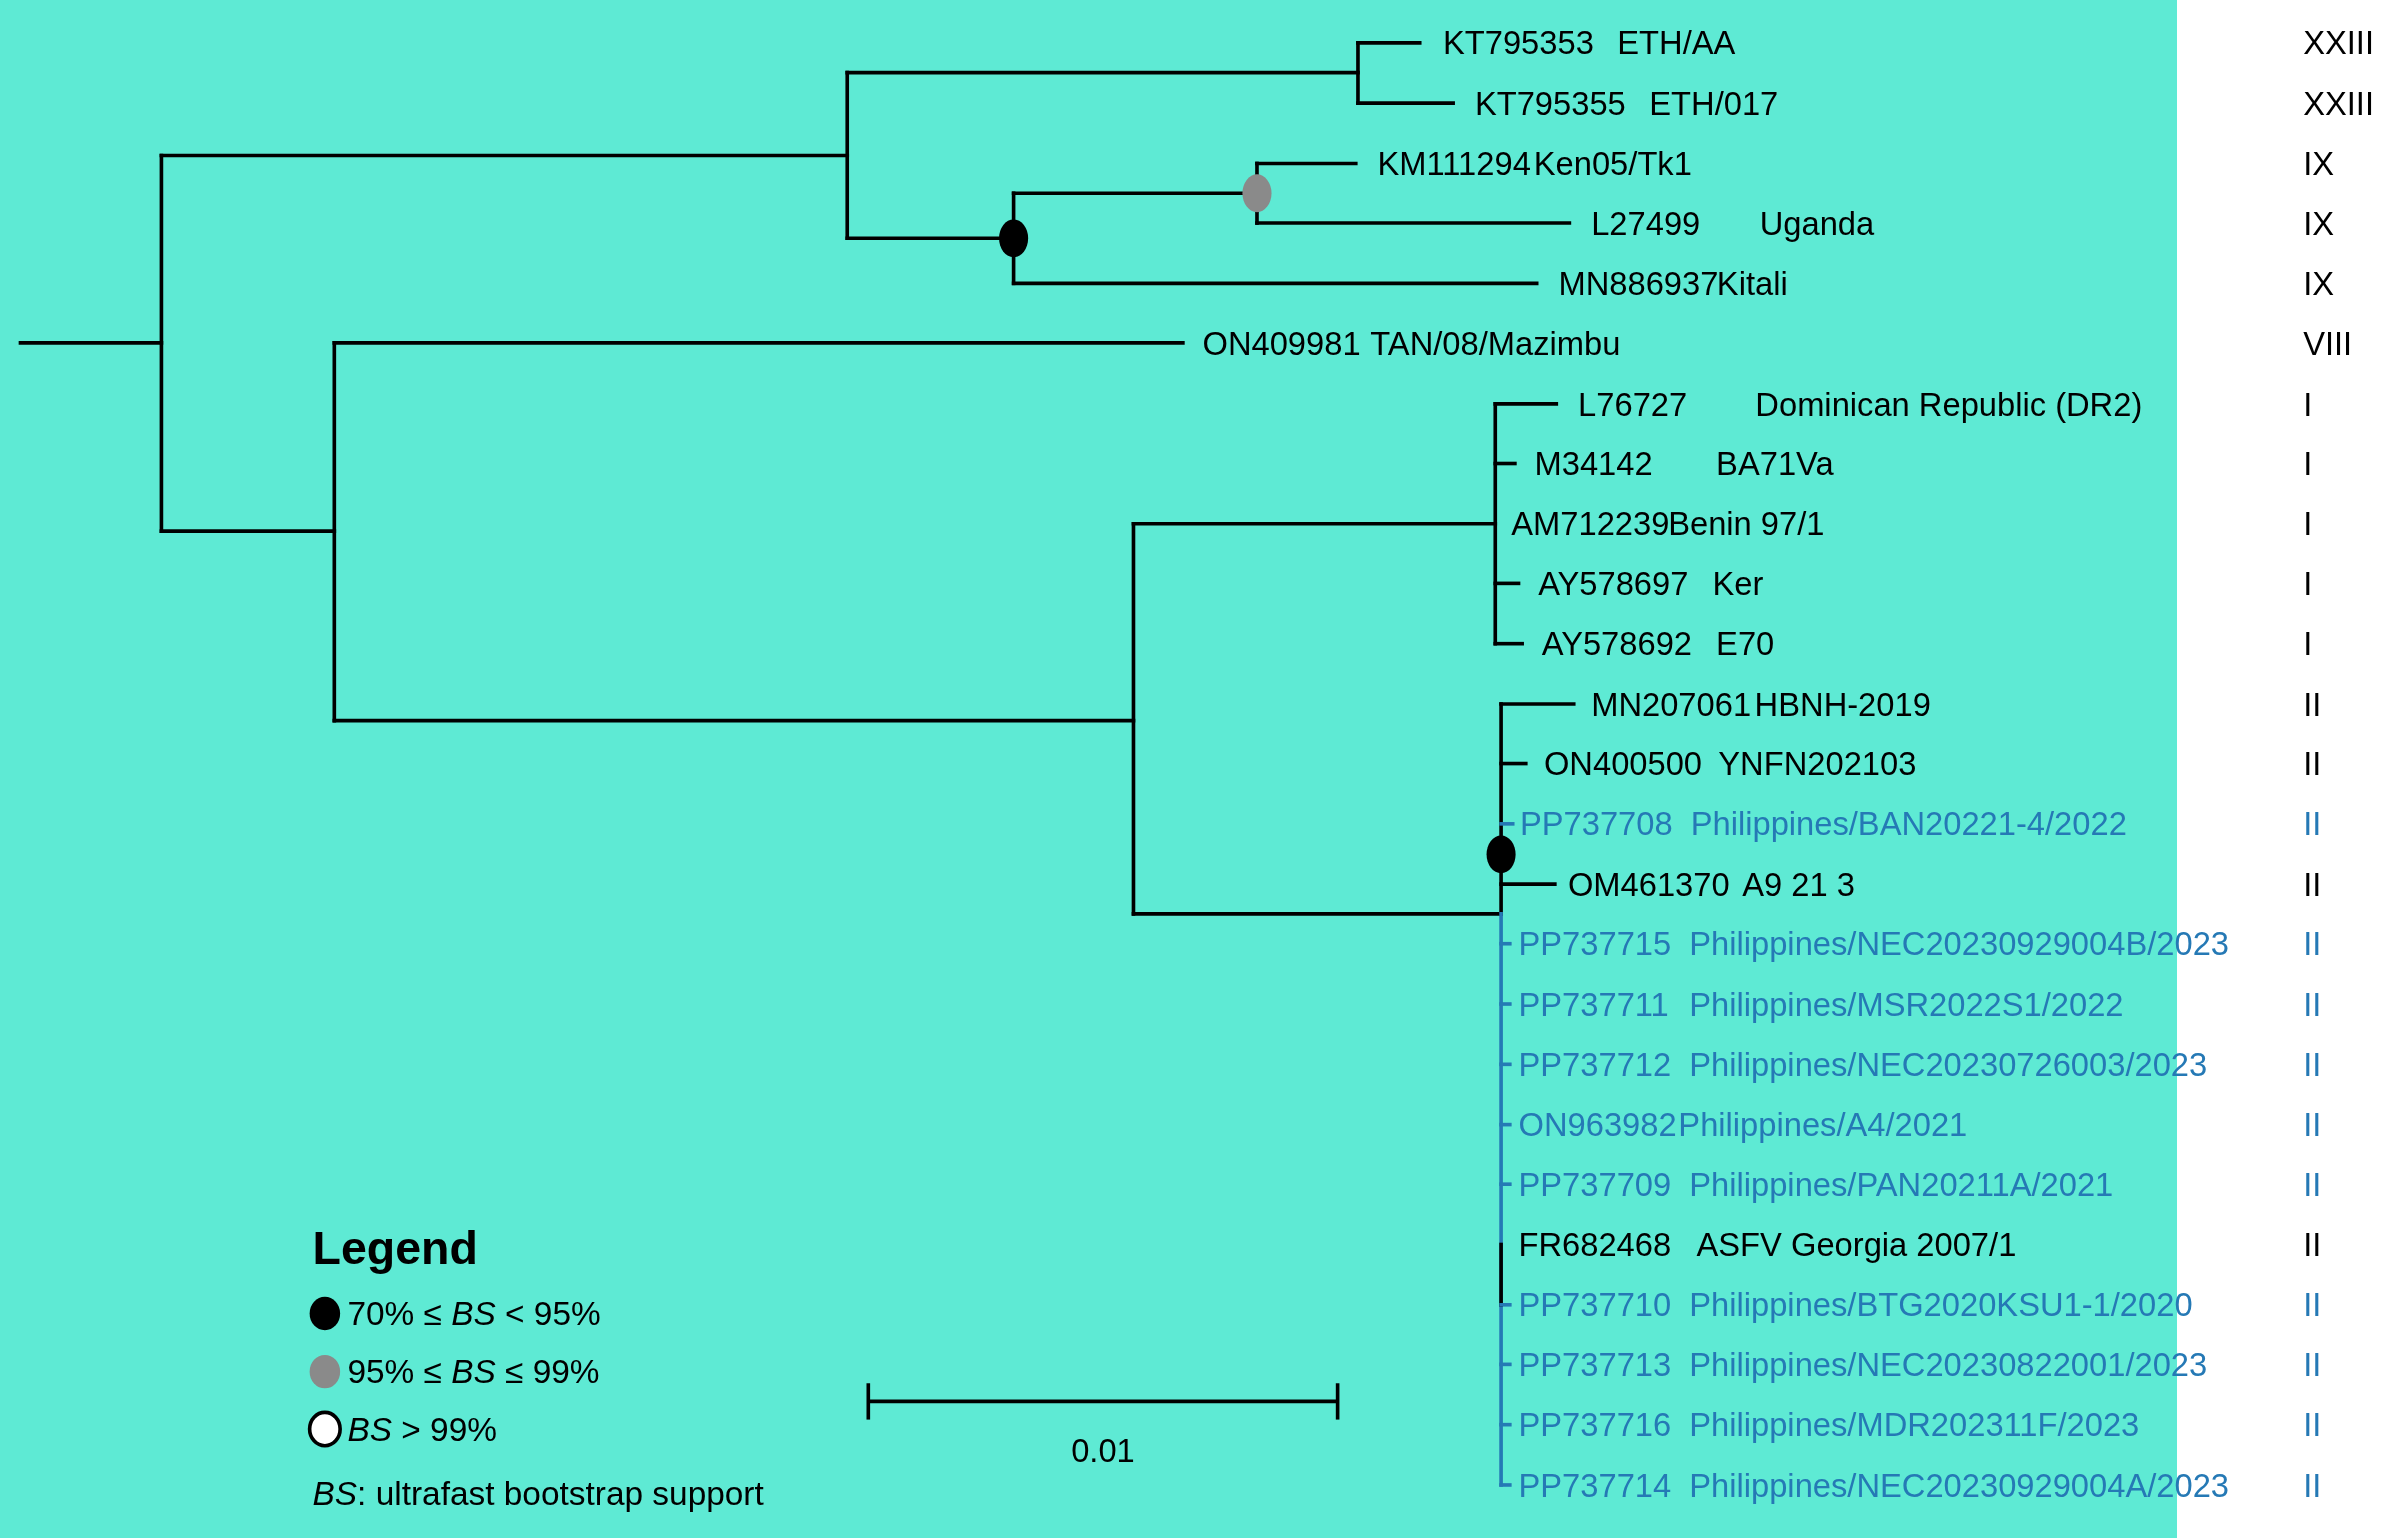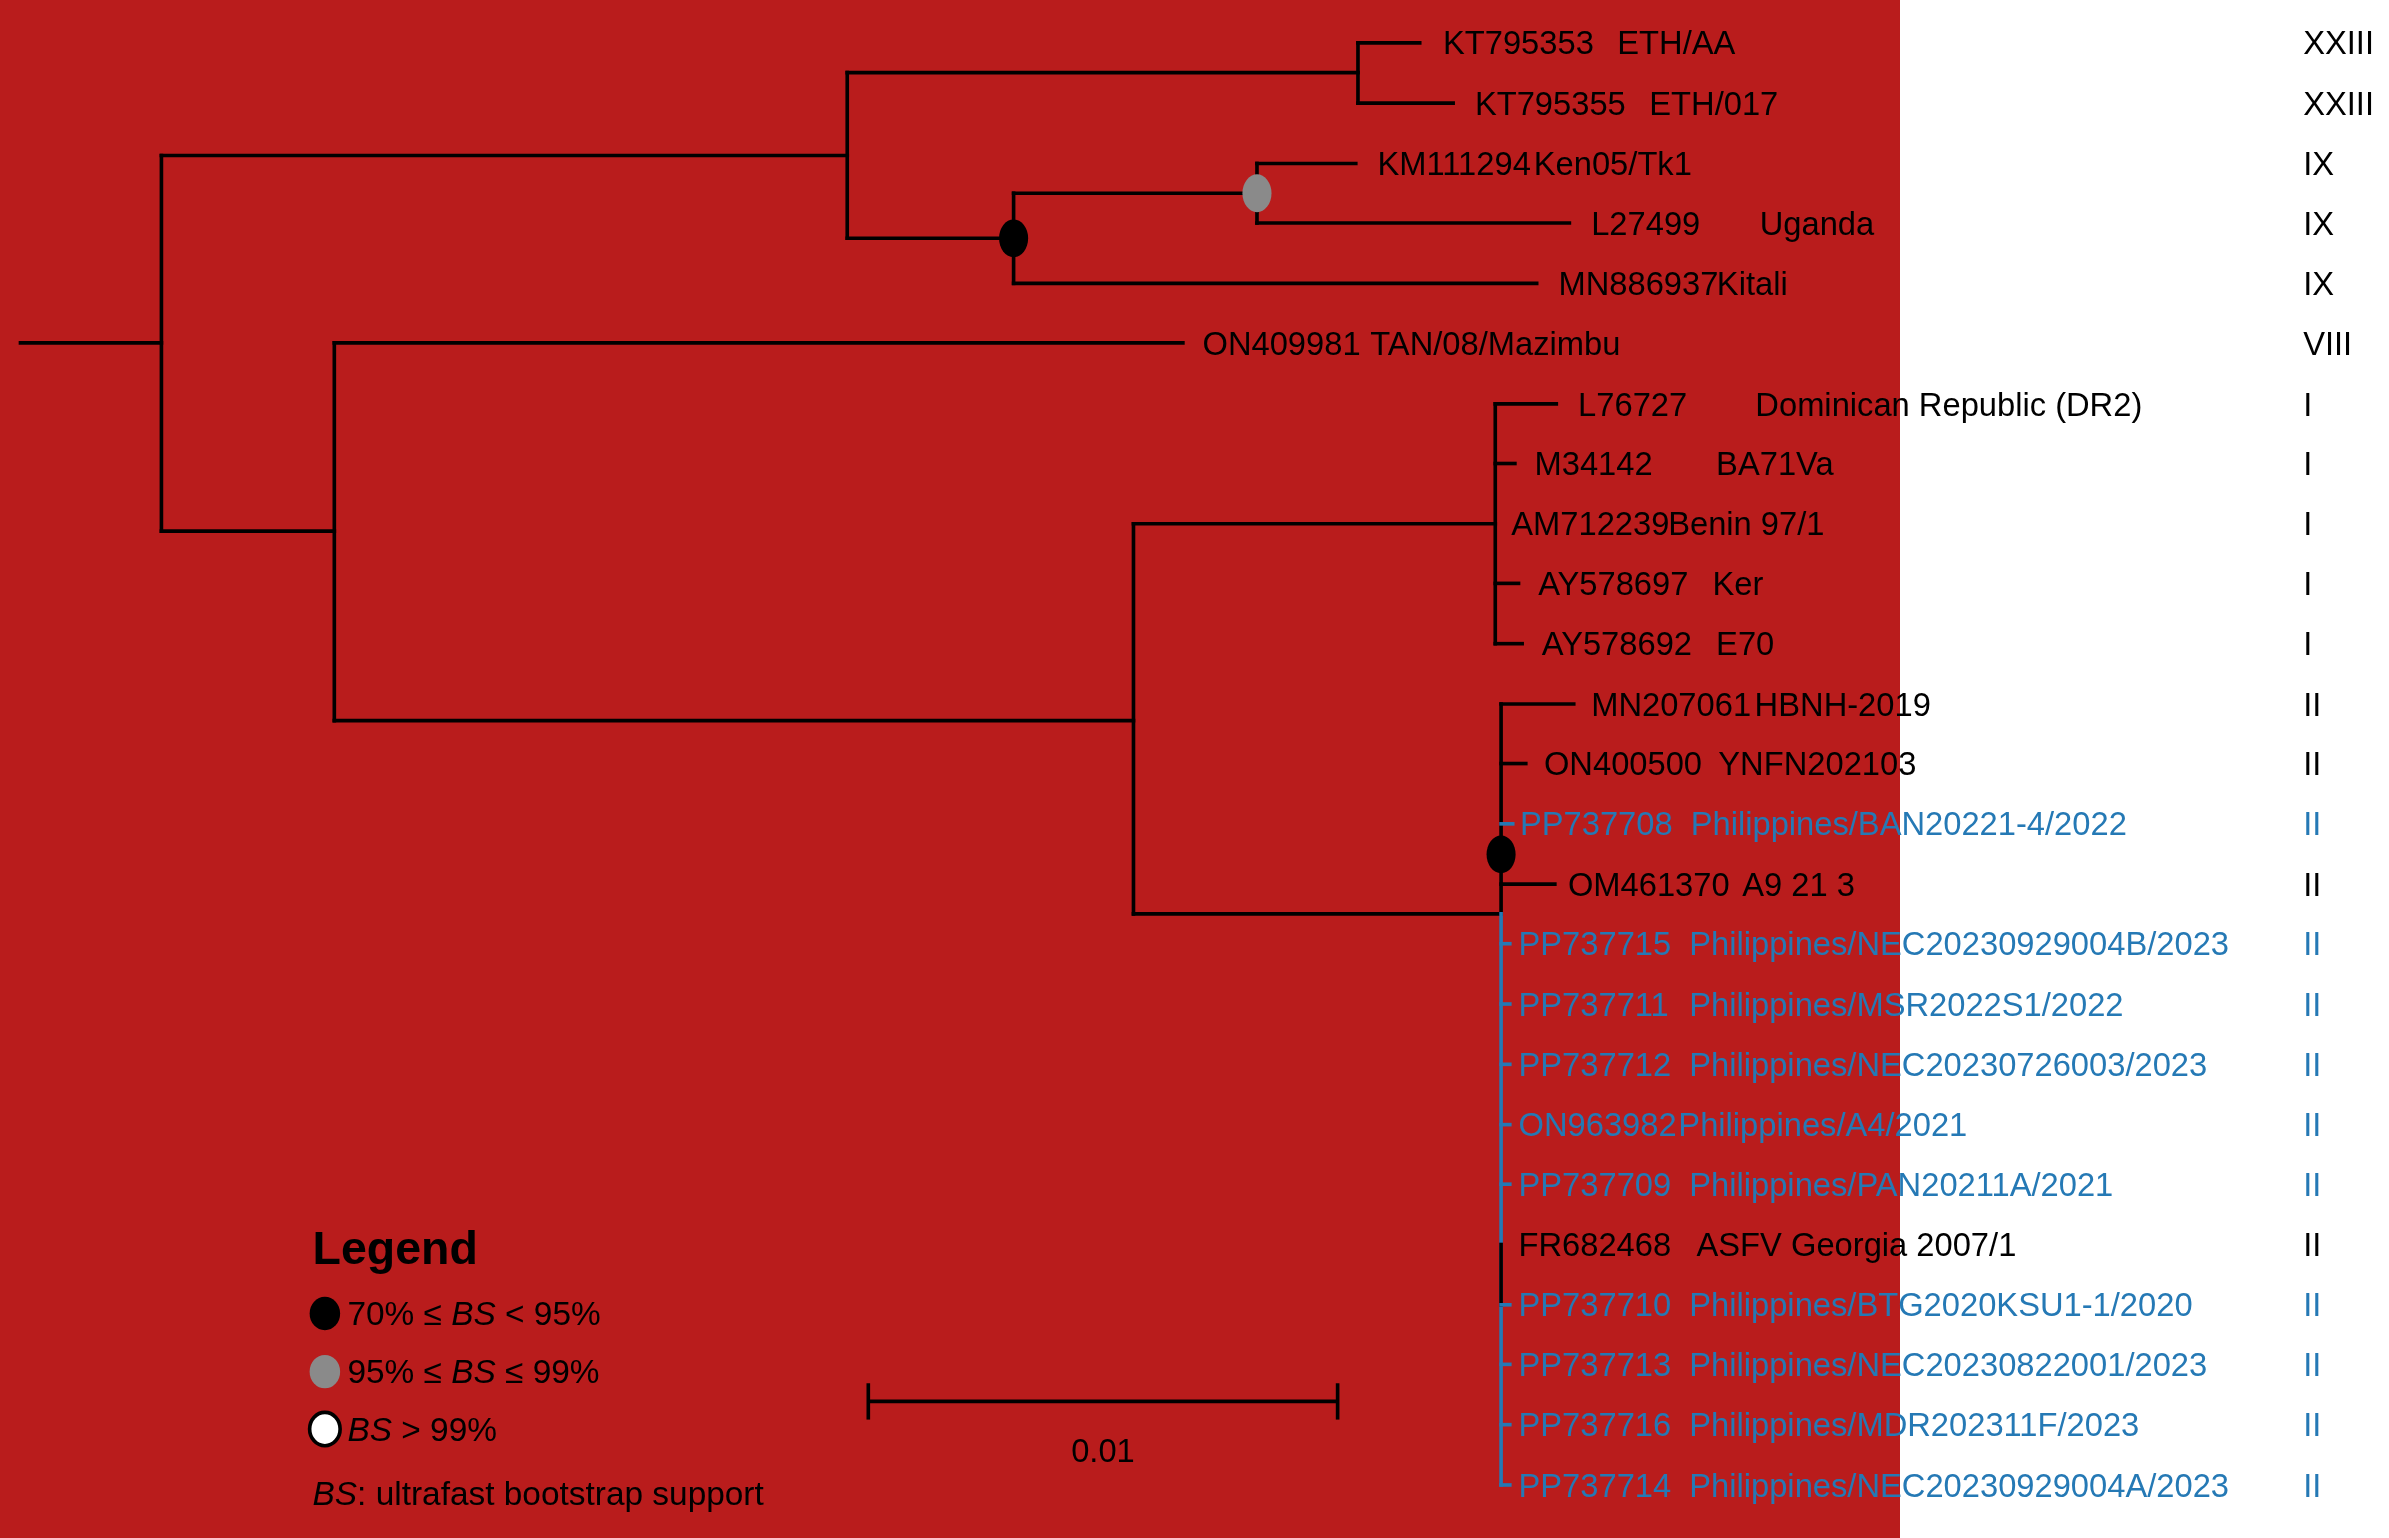--- a/index.html
+++ b/index.html
@@ -1,16 +1,16 @@
 <!DOCTYPE html>
 <html style="font-size:11.6px"><head>
 <meta charset="utf-8">
 <style>
   html,body{margin:0;padding:0;background:#ffffff;}
-  .stage{width:1900px;height:1538px;position:relative;background:#b91c1c;}
+  .stage{width:2177px;height:1538px;position:relative;background:#5eead4;}
   svg{display:block;}
   text{font-family:"Liberation Sans","DejaVu Sans",sans-serif;}
   .taxon-label{font-size:45px;}
   .genotype{font-size:45px;}
   .legend-title{font-size:64px;font-weight:bold;fill:#000000;}
   .legend-item-text{font-size:46px;fill:#000000;}
   .bs-italic{font-style:italic;}
   .scale-label{font-size:45px;fill:#000000;}
 </style>
 </head>

